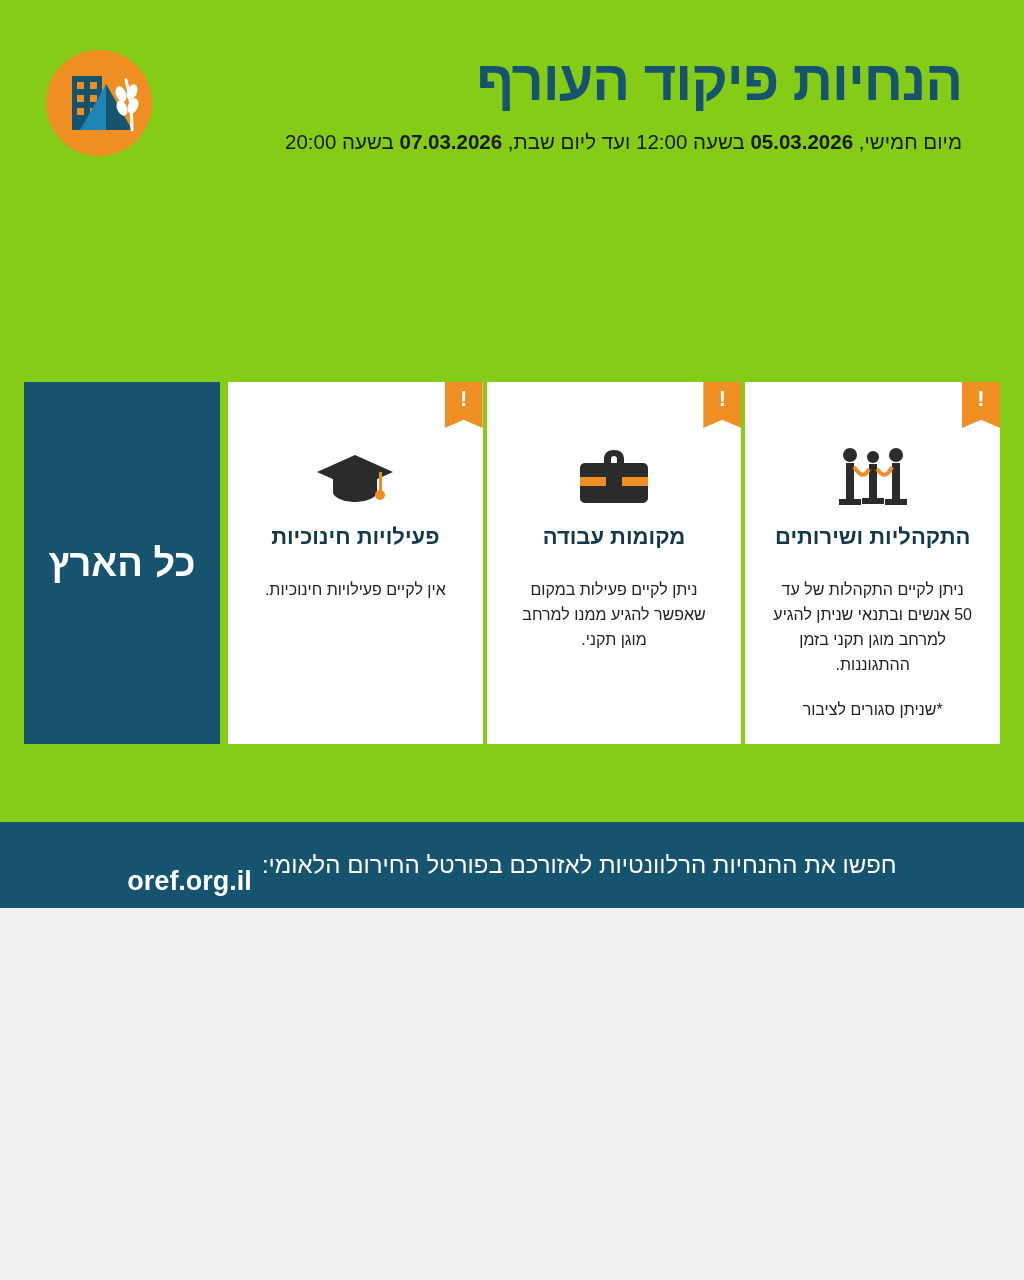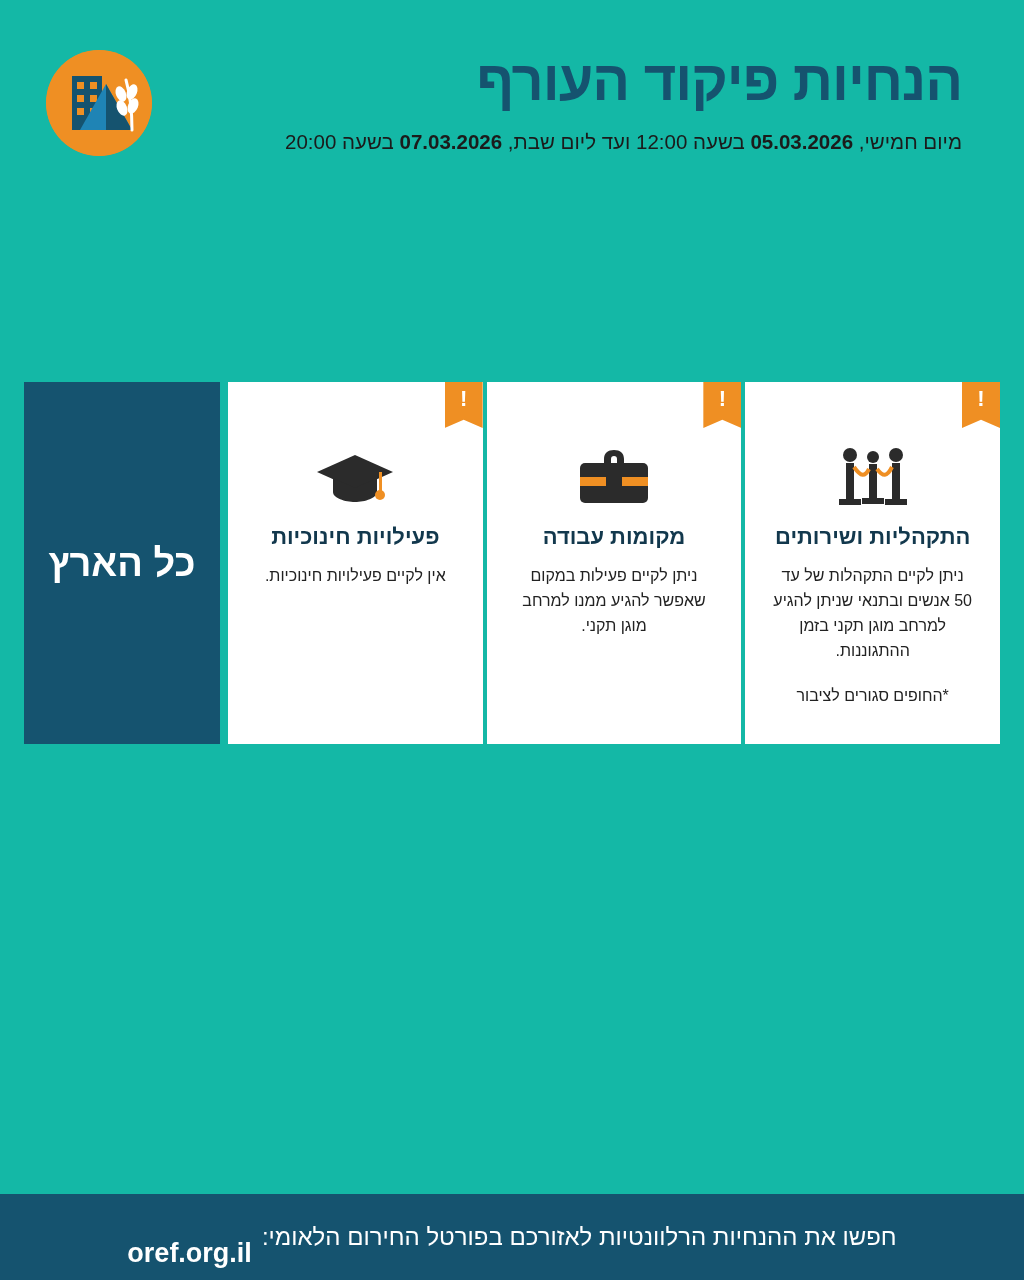--- a/index.html
+++ b/index.html
@@ -6,22 +6,22 @@
   html, body {
     width: 1024px;
     height: 1280px;
     background: #f0f0ee;
     font-family: "Liberation Sans", sans-serif;
     overflow: hidden;
   }
   .page {
     position: relative;
     width: 1024px;
-    height: 1280px;
-    background: #14b8a6;
+    height: 908px;
+    background: #84cc16;
     direction: rtl;
   }
 
   
   .header {
     position: absolute;
     top: 48px;
     right: 0;
     left: 0;
     padding: 0 24px 0 24px;
@@ -126,21 +126,21 @@
     height: 76px;
     display: flex;
     align-items: center;
     justify-content: center;
     margin-bottom: 8px;
   }
   .card-title {
     color: #12384d;
     font-size: 22px;
     font-weight: bold;
-    margin-bottom: 14px;
+    margin-bottom: 28px;
     line-height: 1.2;
     text-align: center;
   }
   .card-text {
     color: #222222;
     font-size: 16px;
     line-height: 1.55;
     max-width: 215px;
   }
   .card-note {
@@ -237,21 +237,21 @@
               <rect x="29" y="51" width="22" height="6"></rect>
             </g>
             <g stroke="#ef8f23" stroke-width="4" fill="none">
               <path d="M21 20 C 28 30, 32 30, 36 22"></path>
               <path d="M44 22 C 50 30, 54 30, 59 20"></path>
             </g>
           </svg>
         </div>
         <div class="card-title">התקהליות ושירותים</div>
         <div class="card-text">ניתן לקיים התקהלות של עד 50 אנשים ובתנאי שניתן להגיע למרחב מוגן תקני בזמן ההתגוננות.</div>
-        <div class="card-note">*החופים סגורים לציבור</div>
+        <div class="card-note">*שניתן סגורים לציבור</div>
       </div>
 
       <div class="card">
         <div class="alert-flag">!</div>
         <div class="card-icon">
           <svg width="76" height="62" viewBox="0 0 76 62" xmlns="http://www.w3.org/2000/svg" aria-hidden="true">
             <path d="M28 12 C28 6, 32 3, 38 3 C44 3, 48 6, 48 12 L48 16 L41 16 L41 12 C41 10, 40 9, 38 9 C36 9, 35 10, 35 12 L35 16 L28 16 Z" fill="#2b2b2b"></path>
             <rect x="4" y="16" width="68" height="40" rx="5" fill="#2b2b2b"></rect>
             <rect x="4" y="30" width="68" height="9" fill="#ef8f23"></rect>
             <rect x="30" y="28" width="16" height="13" rx="2" fill="#2b2b2b"></rect>

